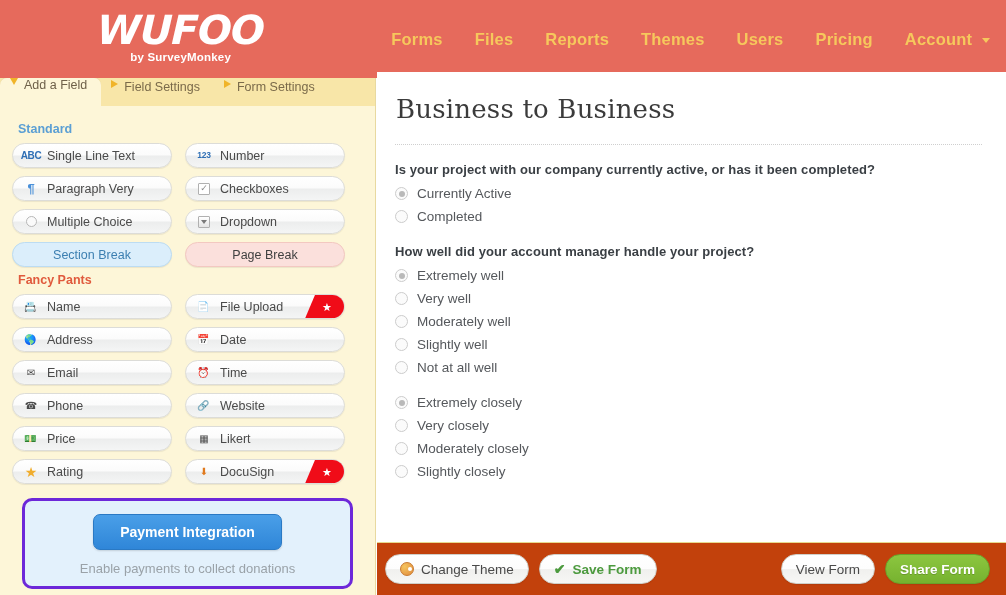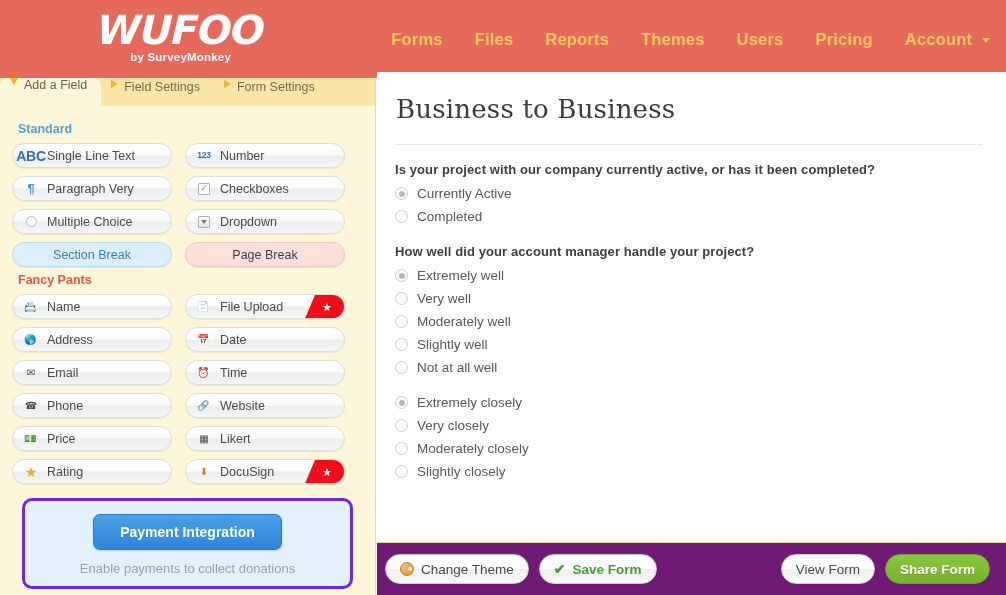--- a/index.html
+++ b/index.html
@@ -139,21 +139,21 @@
     position: absolute; right: 0; top: 0;
     width: 44px; height: 25px;
     background: #f00c18;
     clip-path: polygon(34% 0, 100% 0, 100% 100%, 10% 100%);
     display: flex; align-items: center; justify-content: center;
     padding-left: 10px;
   }
   .ribbon .star { color: #fff; font-size: 11px; line-height: 1; }
 
   
-  .ico-abc { font-weight: 800; font-size: 14px; color: #2f6fb5; letter-spacing: -0.3px; }
+  .ico-abc { font-weight: 800; font-size: 10px; color: #2f6fb5; letter-spacing: -0.3px; }
   .ico-123 { font-weight: 800; font-size: 8.5px; color: #2f6fb5; letter-spacing: -0.3px; }
   .ico-pilcrow { font-size: 13px; color: #4a90d9; font-weight: 700; }
   .ico-circle {
     width: 11px; height: 11px; border-radius: 50%;
     border: 1.4px solid #b6b6b6; background: #fafafa;
   }
   .ico-check {
     width: 12px; height: 12px; border: 1px solid #b0b0b0;
     background: #fff; border-radius: 1px;
     display: flex; align-items: center; justify-content: center;
@@ -233,21 +233,21 @@
     left: 50%; top: 50%; transform: translate(-50%,-50%);
     width: 6px; height: 6px; border-radius: 50%;
     background: #b9b9b9;
   }
   .opt-label { font-size: 13.5px; color: #55585c; }
 
   
   .footer {
     position: absolute; left: 377px; bottom: 0;
     width: 629px; height: 53px;
-    background: #701a75;
+    background: #c2410c;
     border-top: 1px solid #e7d98f;
     display: flex; align-items: center;
     padding: 0 16px 0 8px;
     gap: 10px;
   }
   .footer .spacer { flex: 1; }
   .btn {
     display: flex; align-items: center; gap: 7px;
     height: 30px; padding: 0 14px;
     border-radius: 16px; cursor: pointer;

